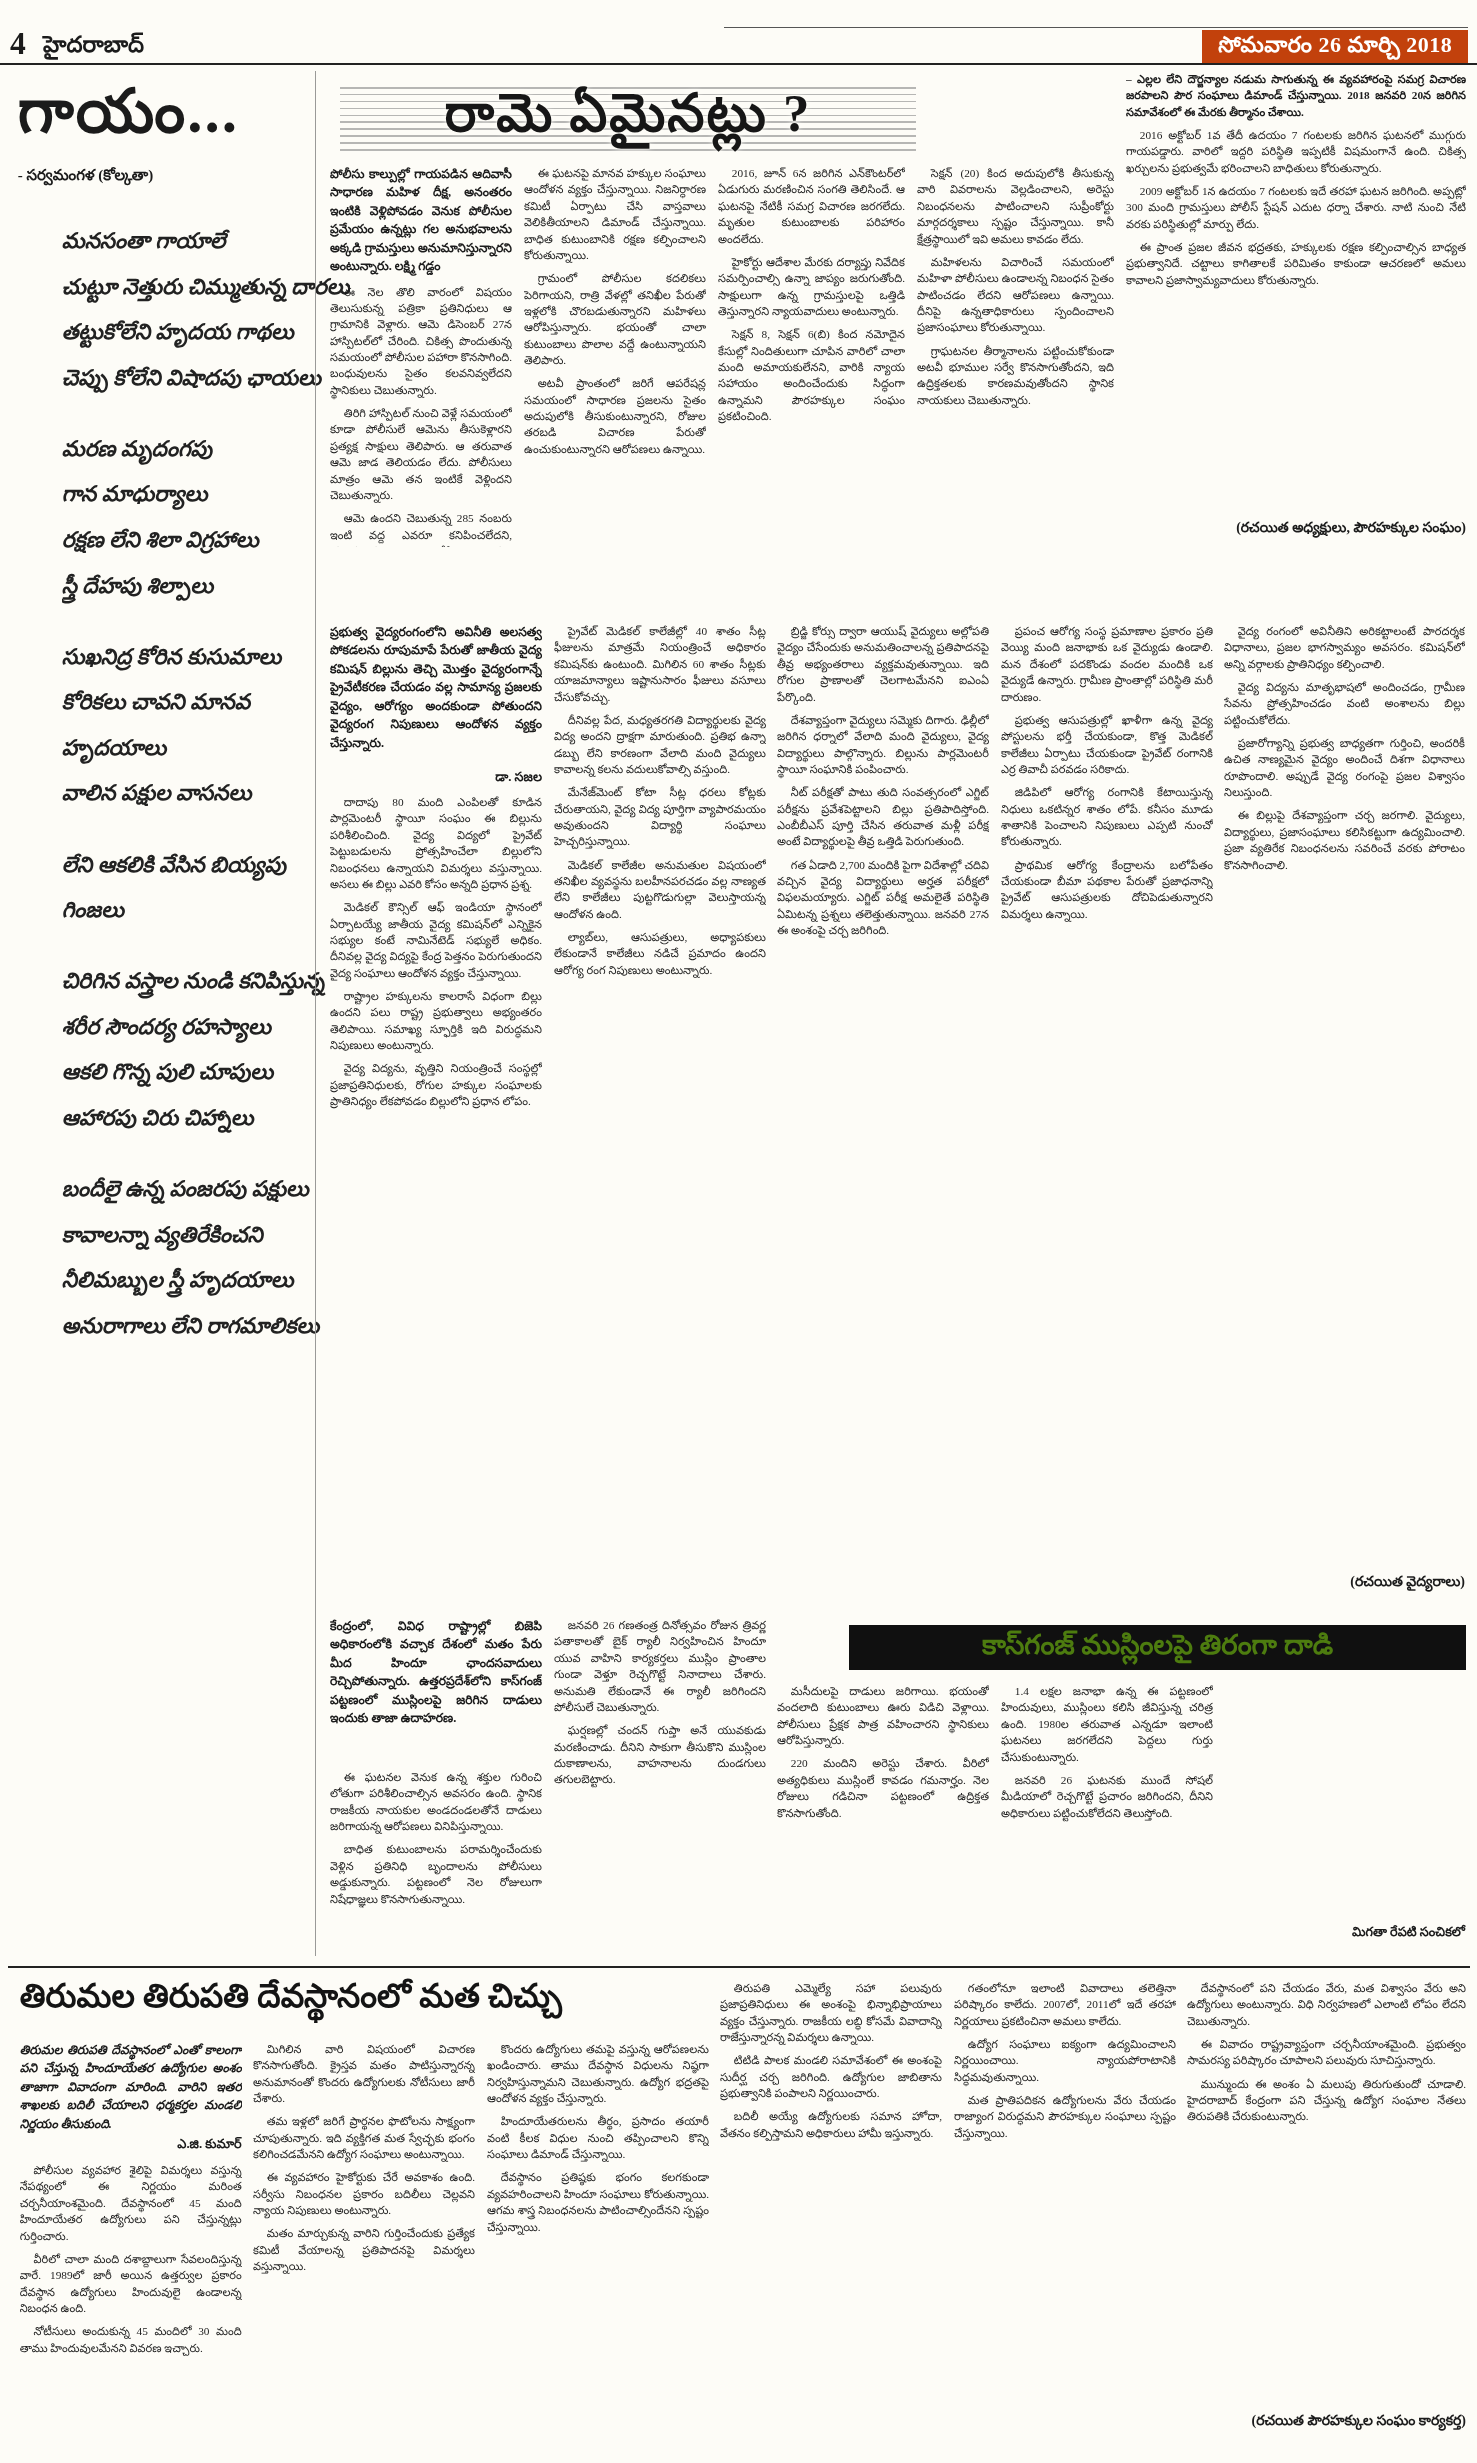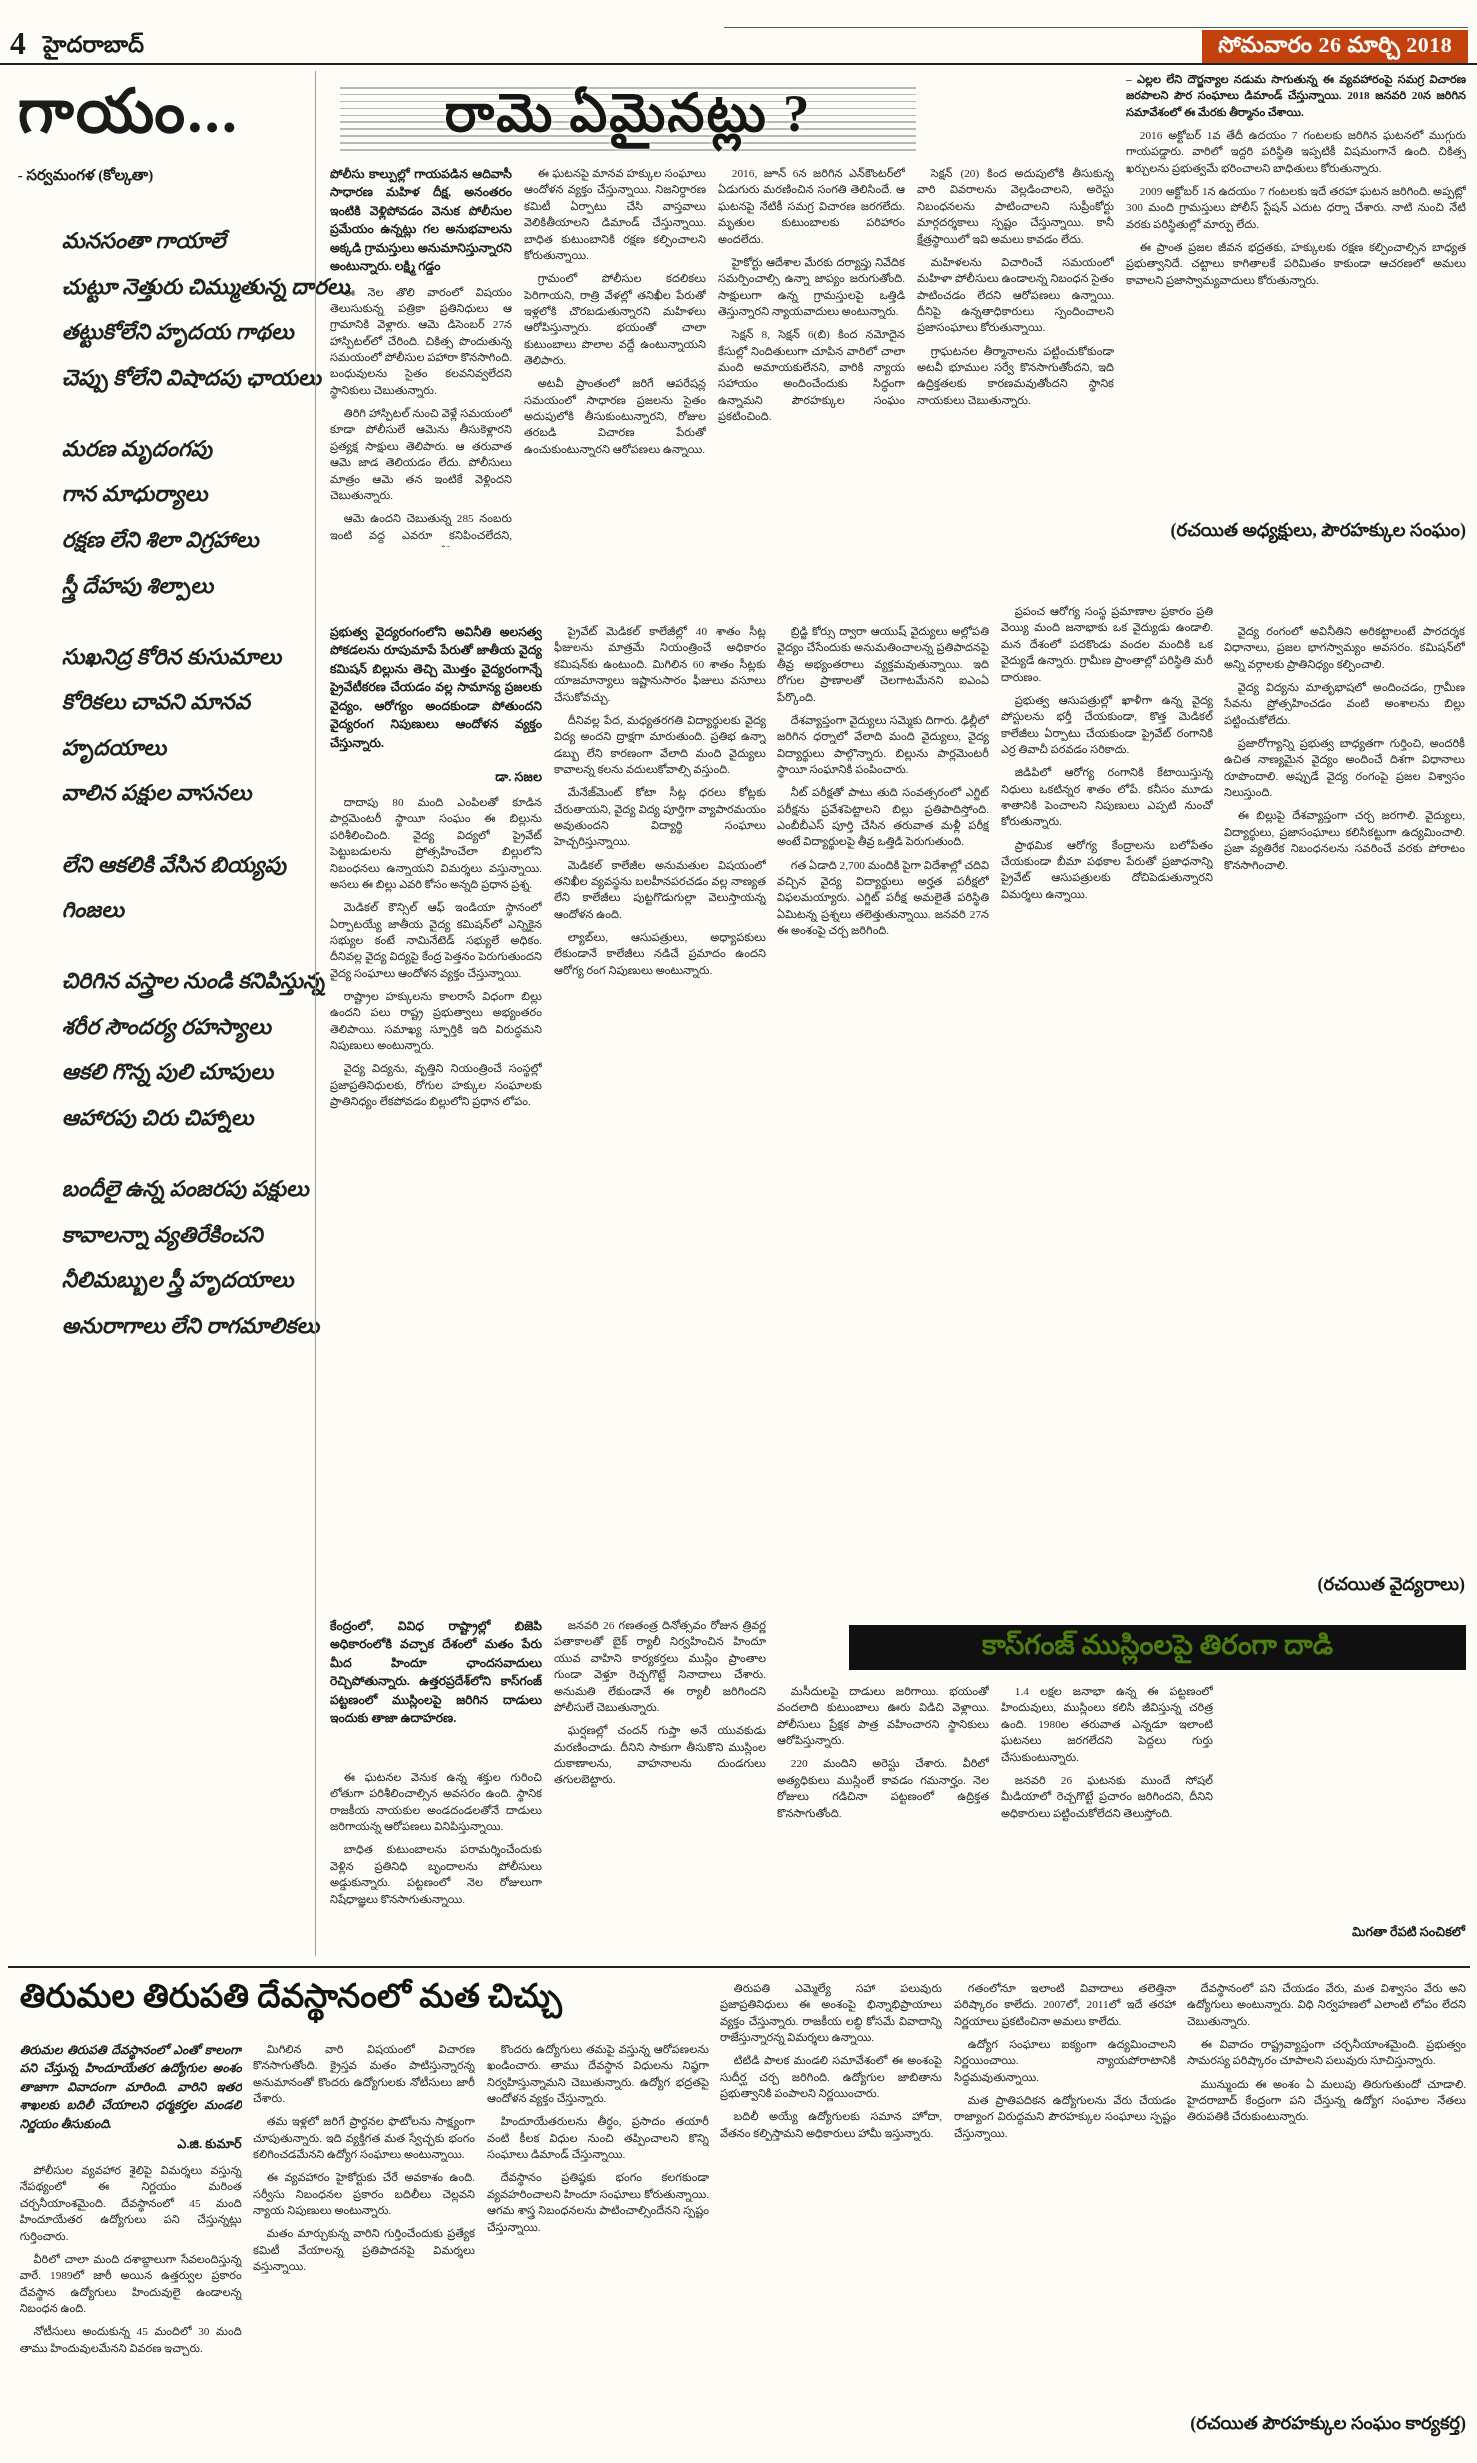--- a/index.html
+++ b/index.html
@@ -29,21 +29,21 @@
   .headline3{background:#101010;color:#4d7c0f;font-size:27.6px;font-weight:bold;
              display:flex;align-items:center;justify-content:center;}
   .headline4{font-size:33px;font-weight:bold;color:#141414;}
   
   .col{overflow:hidden;text-align:justify;font-size:11.3px;line-height:1.45;color:#1c1c1c;}
   .col p{margin:0 0 6.9px;text-indent:13.8px;}
   .intro{font-weight:bold;font-size:12.3px;line-height:1.5;text-align:justify;overflow:hidden;}
   .intro.ital{font-style:italic;}
   .byline{font-weight:bold;font-size:12.8px;text-align:right;}
   .lead{font-weight:bold;}
-  .signature{font-weight:bold;font-size:18px;text-align:right;}
+  .signature{font-weight:bold;font-size:14px;text-align:right;}
   .continued{font-weight:bold;font-size:12.8px;text-align:right;}
 </style>
 </head>
 <body>
 
 <div class="page">
 
   <div class="abs pagenum" style="left:9.9px;top:25.6px;">4</div>
   <div class="abs city" style="left:43px;top:31.5px;">హైదరాబాద్</div>
   <div class="abs thinrule" style="left:724px;top:26.6px;width:744px;"></div>
@@ -128,21 +128,21 @@
       <p>మేనేజ్‌మెంట్ కోటా సీట్ల ధరలు కోట్లకు చేరుతాయని, వైద్య విద్య పూర్తిగా వ్యాపారమయం అవుతుందని విద్యార్థి సంఘాలు హెచ్చరిస్తున్నాయి.</p>
       <p>మెడికల్ కాలేజీల అనుమతుల విషయంలో తనిఖీల వ్యవస్థను బలహీనపరచడం వల్ల నాణ్యత లేని కాలేజీలు పుట్టగొడుగుల్లా వెలుస్తాయన్న ఆందోళన ఉంది.</p>
       <p>ల్యాబ్‌లు, ఆసుపత్రులు, అధ్యాపకులు లేకుండానే కాలేజీలు నడిచే ప్రమాదం ఉందని ఆరోగ్య రంగ నిపుణులు అంటున్నారు.</p>
     </div>
   <div class="abs col" style="left:777px;top:623px;width:212px;height:977px;">
       <p>బ్రిడ్జి కోర్సు ద్వారా ఆయుష్ వైద్యులు అల్లోపతి వైద్యం చేసేందుకు అనుమతించాలన్న ప్రతిపాదనపై తీవ్ర అభ్యంతరాలు వ్యక్తమవుతున్నాయి. ఇది రోగుల ప్రాణాలతో చెలగాటమేనని ఐఎంఏ పేర్కొంది.</p>
       <p>దేశవ్యాప్తంగా వైద్యులు సమ్మెకు దిగారు. ఢిల్లీలో జరిగిన ధర్నాలో వేలాది మంది వైద్యులు, వైద్య విద్యార్థులు పాల్గొన్నారు. బిల్లును పార్లమెంటరీ స్థాయీ సంఘానికి పంపించారు.</p>
       <p>నీట్ పరీక్షతో పాటు తుది సంవత్సరంలో ఎగ్జిట్ పరీక్షను ప్రవేశపెట్టాలని బిల్లు ప్రతిపాదిస్తోంది. ఎంబీబీఎస్ పూర్తి చేసిన తరువాత మళ్లీ పరీక్ష అంటే విద్యార్థులపై తీవ్ర ఒత్తిడి పెరుగుతుంది.</p>
       <p>గత ఏడాది 2,700 మందికి పైగా విదేశాల్లో చదివి వచ్చిన వైద్య విద్యార్థులు అర్హత పరీక్షలో విఫలమయ్యారు. ఎగ్జిట్ పరీక్ష అమలైతే పరిస్థితి ఏమిటన్న ప్రశ్నలు తలెత్తుతున్నాయి. జనవరి 27న ఈ అంశంపై చర్చ జరిగింది.</p>
     </div>
-  <div class="abs col" style="left:1001px;top:603px;width:212px;height:977px;">
+  <div class="abs col" style="left:1001px;top:623px;width:212px;height:977px;">
       <p>ప్రపంచ ఆరోగ్య సంస్థ ప్రమాణాల ప్రకారం ప్రతి వెయ్యి మంది జనాభాకు ఒక వైద్యుడు ఉండాలి. మన దేశంలో పదకొండు వందల మందికి ఒక వైద్యుడే ఉన్నారు. గ్రామీణ ప్రాంతాల్లో పరిస్థితి మరీ దారుణం.</p>
       <p>ప్రభుత్వ ఆసుపత్రుల్లో ఖాళీగా ఉన్న వైద్య పోస్టులను భర్తీ చేయకుండా, కొత్త మెడికల్ కాలేజీలు ఏర్పాటు చేయకుండా ప్రైవేట్ రంగానికి ఎర్ర తివాచీ పరవడం సరికాదు.</p>
       <p>జిడిపిలో ఆరోగ్య రంగానికి కేటాయిస్తున్న నిధులు ఒకటిన్నర శాతం లోపే. కనీసం మూడు శాతానికి పెంచాలని నిపుణులు ఎప్పటి నుంచో కోరుతున్నారు.</p>
       <p>ప్రాథమిక ఆరోగ్య కేంద్రాలను బలోపేతం చేయకుండా బీమా పథకాల పేరుతో ప్రజాధనాన్ని ప్రైవేట్ ఆసుపత్రులకు దోచిపెడుతున్నారని విమర్శలు ఉన్నాయి.</p>
     </div>
   <div class="abs col" style="left:1224px;top:623px;width:241px;height:946px;">
       <p>వైద్య రంగంలో అవినీతిని అరికట్టాలంటే పారదర్శక విధానాలు, ప్రజల భాగస్వామ్యం అవసరం. కమిషన్‌లో అన్ని వర్గాలకు ప్రాతినిధ్యం కల్పించాలి.</p>
       <p>వైద్య విద్యను మాతృభాషలో అందించడం, గ్రామీణ సేవను ప్రోత్సహించడం వంటి అంశాలను బిల్లు పట్టించుకోలేదు.</p>
       <p>ప్రజారోగ్యాన్ని ప్రభుత్వ బాధ్యతగా గుర్తించి, అందరికీ ఉచిత నాణ్యమైన వైద్యం అందించే దిశగా విధానాలు రూపొందాలి. అప్పుడే వైద్య రంగంపై ప్రజల విశ్వాసం నిలుస్తుంది.</p>
       <p>ఈ బిల్లుపై దేశవ్యాప్తంగా చర్చ జరగాలి. వైద్యులు, విద్యార్థులు, ప్రజాసంఘాలు కలిసికట్టుగా ఉద్యమించాలి. ప్రజా వ్యతిరేక నిబంధనలను సవరించే వరకు పోరాటం కొనసాగించాలి.</p>

